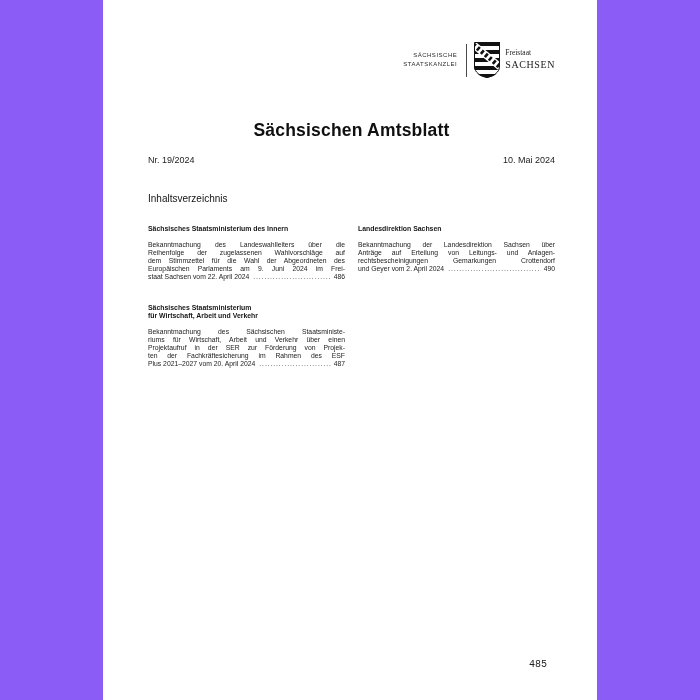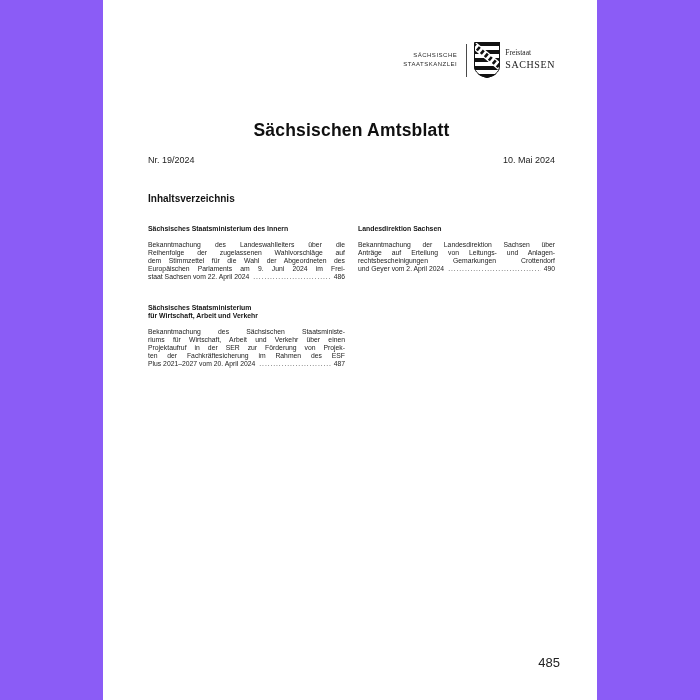--- a/index.html
+++ b/index.html
@@ -17,31 +17,31 @@
   .mast-divider{width:1px;height:33px;background:#4a4a4a;margin-right:7px;}
   .shield{margin-right:5px;display:block;}
   .wordmark{display:flex;flex-direction:column;justify-content:center;}
   .freistaat{font-family:"Liberation Serif",serif;font-size:7.5px;line-height:8px;color:#222;}
   .sachsen{font-family:"Liberation Serif",serif;font-size:10px;line-height:15px;letter-spacing:.6px;color:#1a1a1a;}
 
   
   .content{padding:0 42px 0 45px;}
   .title{margin:40px 0 0;text-align:center;font-size:17.5px;font-weight:bold;color:#101010;letter-spacing:.2px;}
   .meta{display:flex;justify-content:space-between;font-size:9px;margin-top:14px;color:#1c1c1c;gap:13px;}
-  .toc-heading{font-size:10px;font-weight:bold;margin:28px 0 0;color:#141414;}
+  .toc-heading{font-size:10px;font-weight:normal;margin:28px 0 0;color:#141414;}
   .columns{display:flex;gap:13px;margin-top:21px;}
   .col{width:197px;font-size:6.8px;line-height:7.9px;color:#222;}
   .sec + .sec{margin-top:24px;}
   .sec-heading{font-weight:bold;white-space:pre-line;margin:0 0 8px;font-size:6.9px;color:#161616;}
   .jline{text-align:justify;text-align-last:justify;}
   .lastline{display:flex;align-items:baseline;}
   .lasttext{white-space:nowrap;flex:none;}
   .leader{flex:1 1 auto;min-width:6px;overflow:hidden;white-space:nowrap;margin:0 3px 0 4px;letter-spacing:.9px;color:#333;}
   .pageref{flex:none;}
-  .pageno{position:absolute;right:37px;bottom:30px;font-size:13px;color:#222;}
+  .pageno{position:absolute;right:50px;bottom:30px;font-size:10px;color:#222;font-family:Liberation Mono, monospace;}
 </style>
 </head>
 <body>
 
 <div class="viewer">
   <div class="page">
 
     <div class="masthead">
       <div class="agency">
         <div>SÄCHSISCHE</div>

